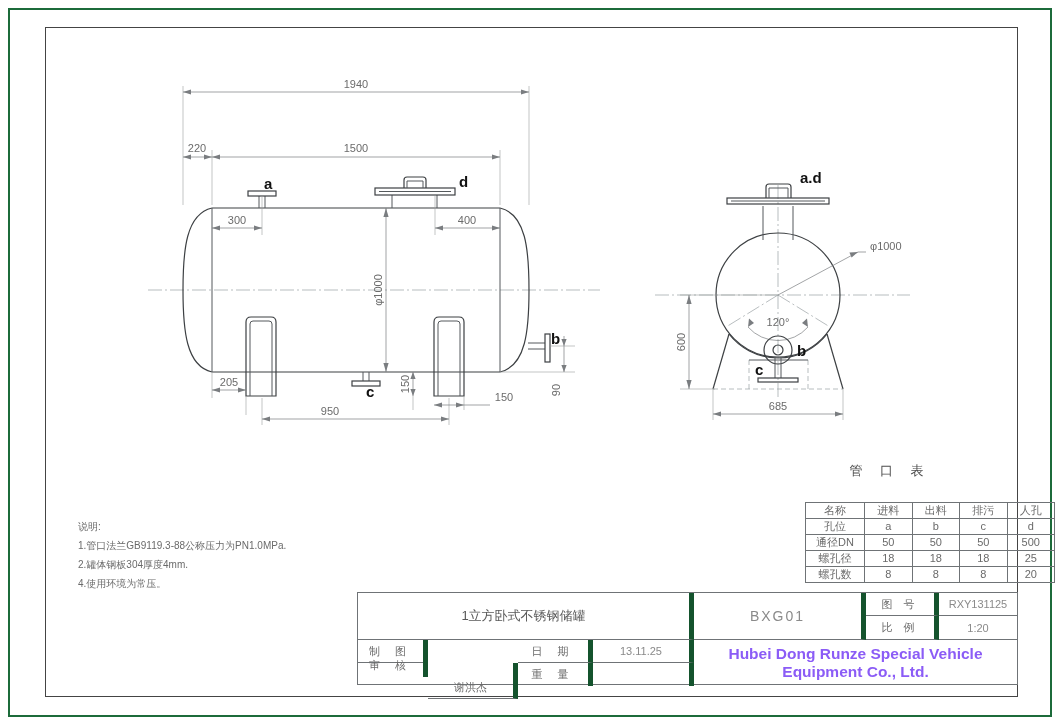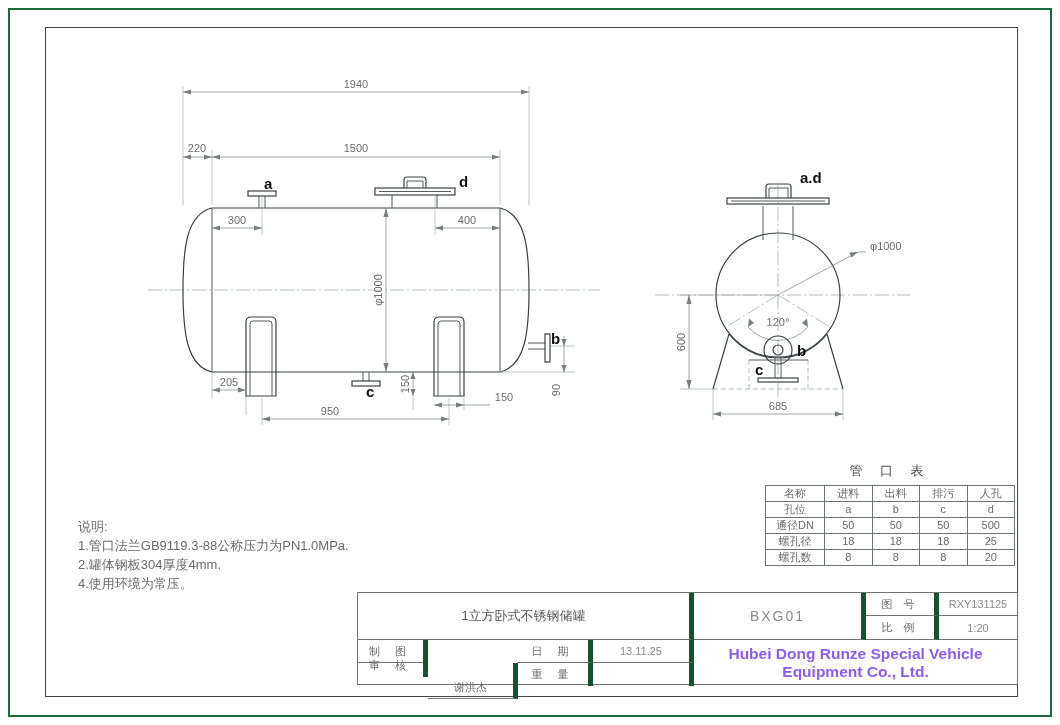--- a/index.html
+++ b/index.html
@@ -12,22 +12,22 @@
   .balloon{font-family:"Liberation Sans",sans-serif;font-size:15px;font-weight:bold;fill:#111;}
   .ln{stroke:#55595c;stroke-width:1;fill:none;}
   .ln-th{stroke:#3d4043;stroke-width:1.2;fill:none;}
   .dimln{stroke:#7a7d80;stroke-width:0.7;fill:none;}
   .extln{stroke:#9b9ea0;stroke-width:0.6;fill:none;}
   .ctr{stroke:#9aa0a4;stroke-width:0.7;fill:none;stroke-dasharray:14 3 2 3;}
   .hid{stroke:#9aa0a4;stroke-width:0.7;fill:none;stroke-dasharray:5 3;}
 
   
   #nozzle-table-wrap{position:absolute;left:765px;top:462px;width:250px;}
-  #nozzle-title{text-align:center;font-size:13px;color:#4d4d4d;letter-spacing:7px;margin-bottom:5px;}
-  table.nz{border-collapse:collapse;width:250px;table-layout:fixed;}
+  #nozzle-title{text-align:center;font-size:13px;color:#4d4d4d;letter-spacing:7px;margin-bottom:22px;}
+  table.nz{border-collapse:collapse;width:250px;table-layout:fixed;margin-left:40px;}
   table.nz td{border:1px solid #6f7376;font-size:11px;color:#6a6a6a;text-align:center;height:15px;line-height:15px;padding:0;}
   table.nz td.lbl{width:58px;}
 
   
   #titleblock{position:absolute;left:357px;top:592px;width:661px;height:93px;border:1px solid #6f7376;box-sizing:border-box;}
   .tb-cell{position:absolute;box-sizing:border-box;border-right:5px solid #14532d;border-bottom:1px solid #6f7376;font-size:11px;color:#6a6a6a;display:flex;align-items:center;justify-content:center;text-align:center;}
   #tb-name{left:0;top:0;width:336px;height:47px;font-size:13px;color:#595959;}
   #tb-code{left:336px;top:0;width:172px;height:47px;font-size:14px;color:#8a8a8a;letter-spacing:2px;}
   #tb-dwg-lbl{left:508px;top:0;width:73px;height:23px;letter-spacing:4px;}
   #tb-dwg-val{left:581px;top:0;width:78px;height:23px;border-right:none;color:#8a8a8a;}
@@ -37,21 +37,21 @@
   #tb-drawn-val{left:70px;top:47px;width:90px;height:23px;margin-top:36px;}
   #tb-date-lbl{left:160px;top:47px;width:75px;height:23px;letter-spacing:6px;}
   #tb-date-val{left:235px;top:47px;width:101px;height:23px;color:#8a8a8a;}
   #tb-check-lbl{left:0;top:61px;width:70px;height:23px;letter-spacing:6px;border-bottom:none;}
   #tb-check-val{left:70px;top:70px;width:90px;height:23px;border-bottom:none;}
   #tb-weight-lbl{left:160px;top:70px;width:75px;height:23px;letter-spacing:6px;border-bottom:none;text-align:right;}
   #tb-weight-val{left:235px;top:70px;width:101px;height:23px;border-bottom:none;}
   #tb-company{left:336px;top:47px;width:323px;height:46px;border-right:none;border-bottom:none;color:#8b5cf6;font-weight:bold;font-size:15.5px;}
 
   
-  #notes{position:absolute;left:78px;top:517px;font-size:13px;color:#6a6a6a;line-height:19px;}
+  #notes{position:absolute;left:78px;top:517px;font-size:10px;color:#6a6a6a;line-height:19px;}
   #notes div{white-space:nowrap;}
 </style>
 </head>
 <body>
 
 <div id="sheet">
 
   <div class="frame-outer"></div>
   <div class="frame-inner"></div>
 

